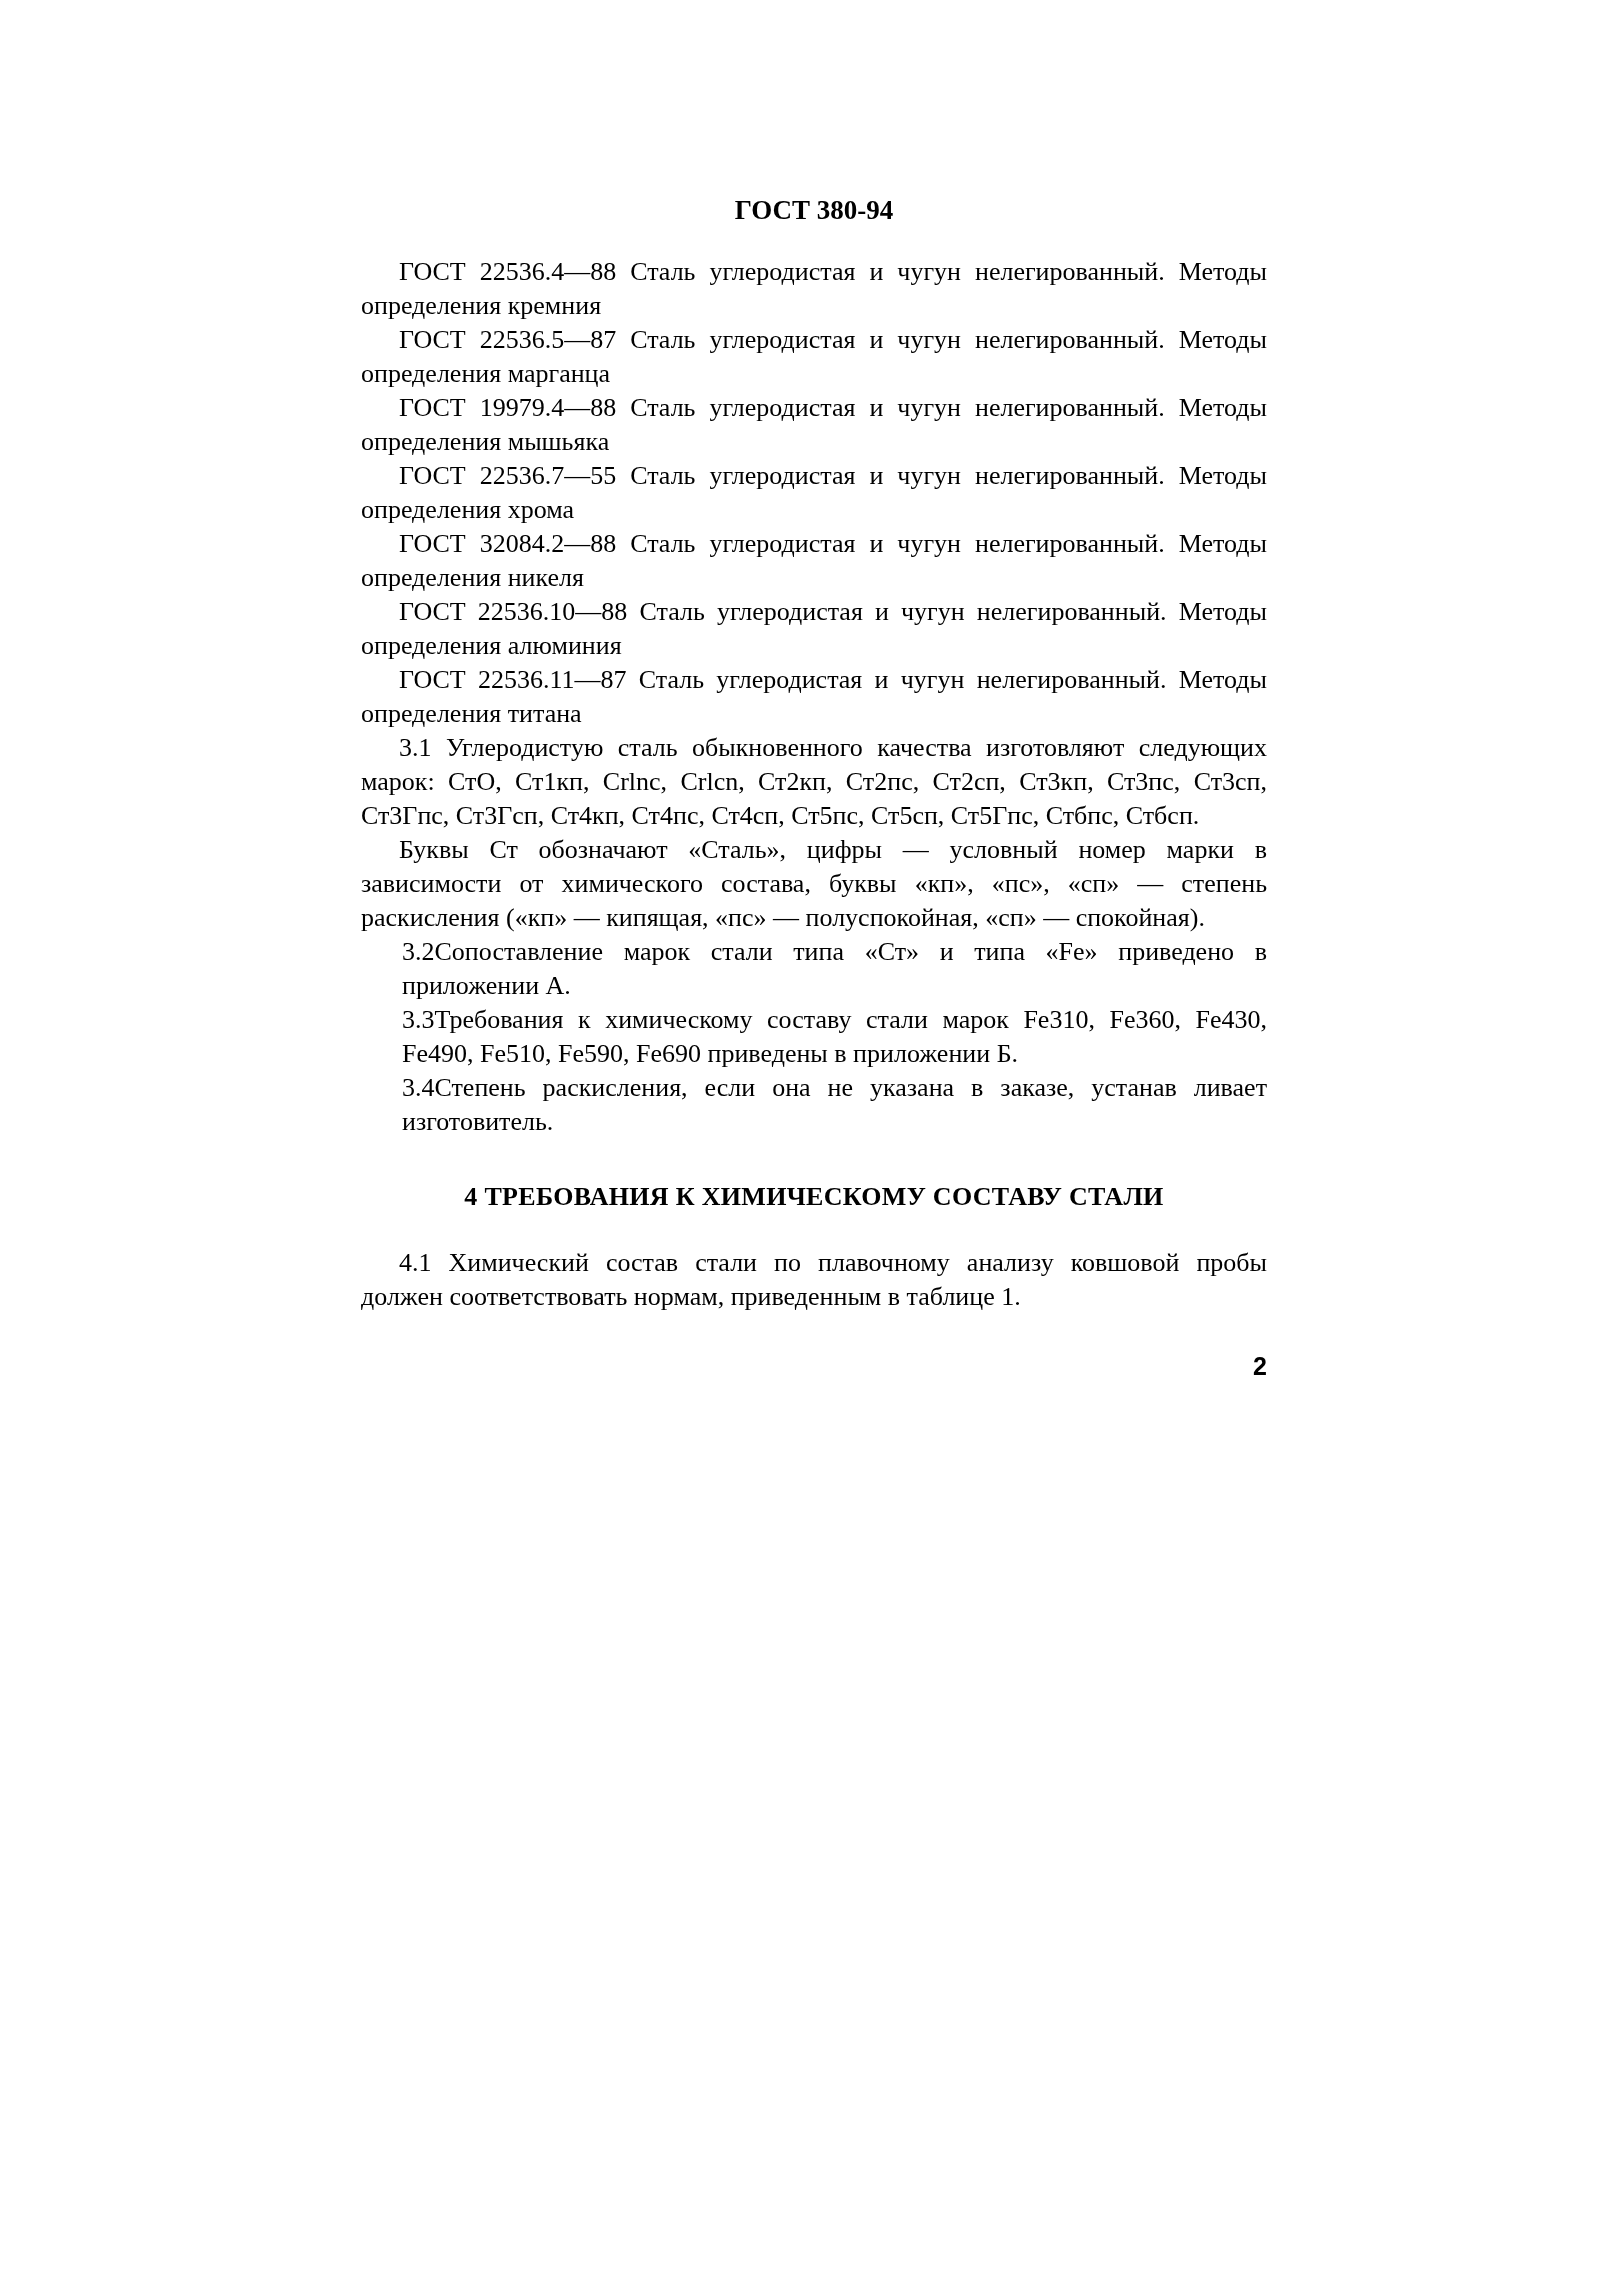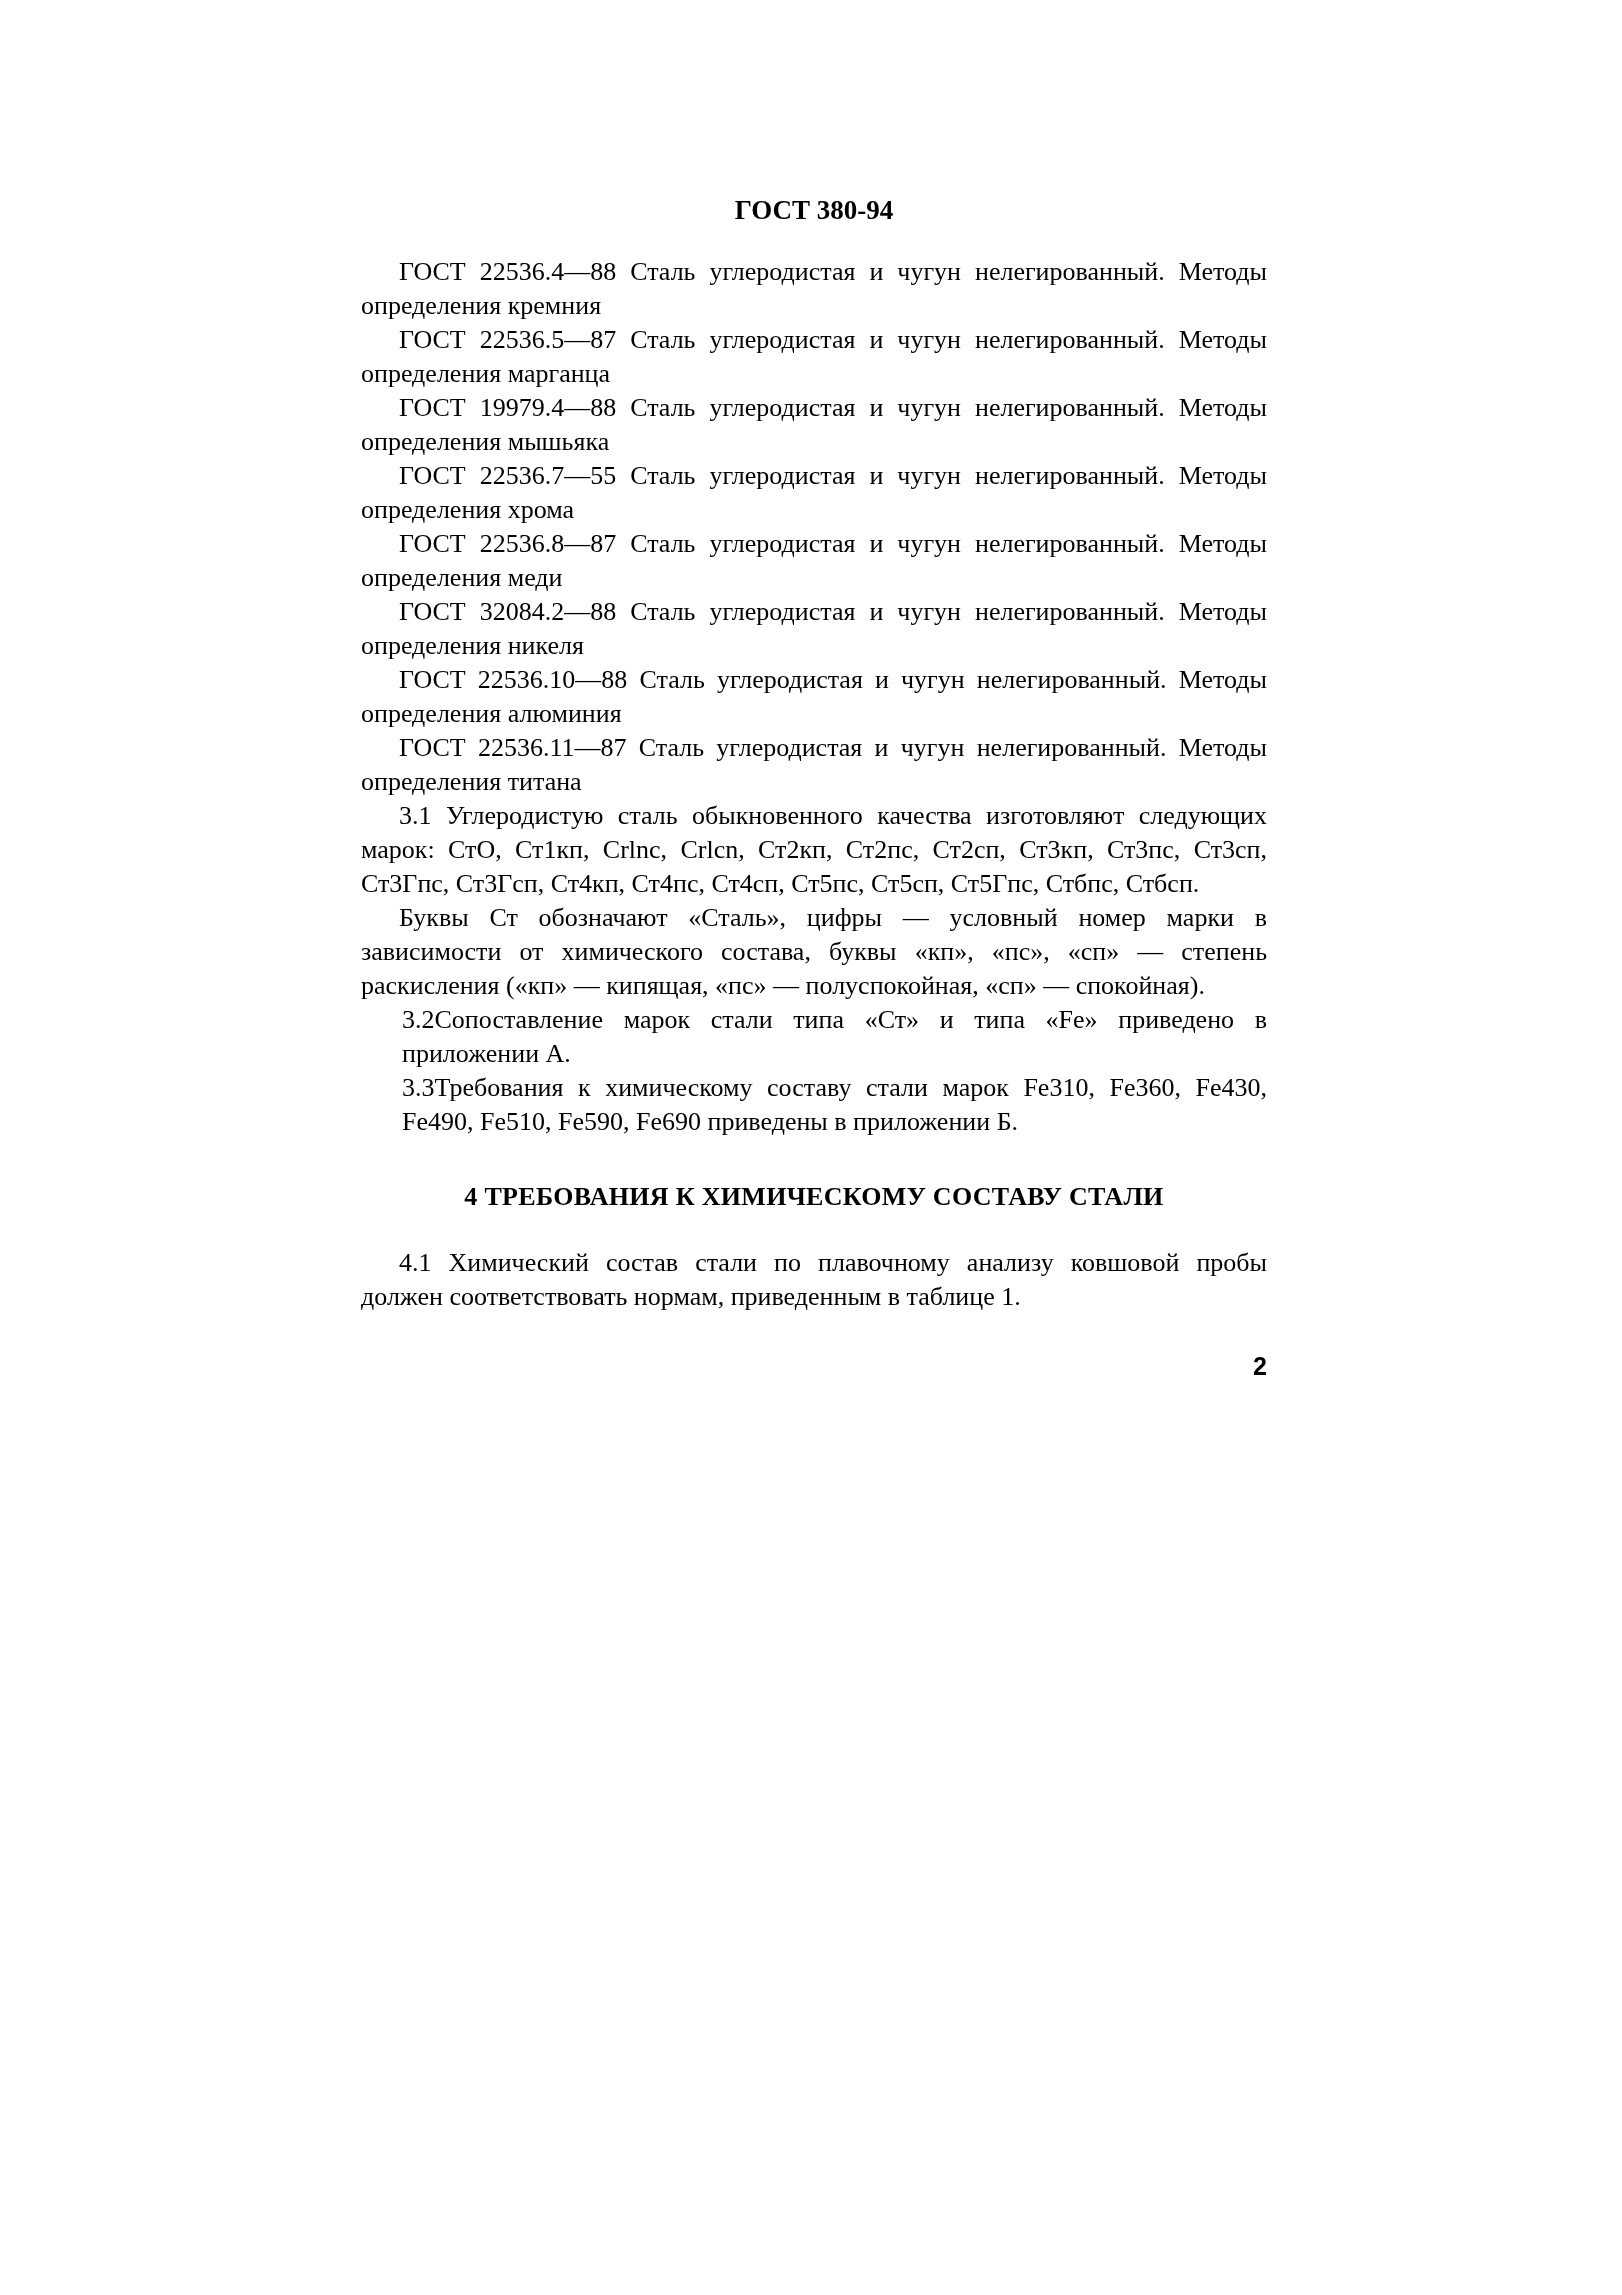--- a/index.html
+++ b/index.html
@@ -64,30 +64,30 @@
 <body>
 
 <div class="page-content">
 
   <div class="doc-header">ГОСТ 380-94</div>
 
   <p class="ref">ГОСТ 22536.4—88 Сталь углеродистая и чугун нелегированный. Методы определения кремния</p>
   <p class="ref">ГОСТ 22536.5—87 Сталь углеродистая и чугун нелегированный. Методы определения марганца</p>
   <p class="ref">ГОСТ 19979.4—88 Сталь углеродистая и чугун нелегированный. Методы определения мышьяка</p>
   <p class="ref">ГОСТ 22536.7—55 Сталь углеродистая и чугун нелегированный. Методы определения хрома</p>
-  <p class="ref">ГОСТ 22536.8—87 Сталь углеродистая и чугун нелегированный. Методы определения меди</p>
   <p class="ref">ГОСТ 32084.2—88 Сталь углеродистая и чугун нелегированный. Методы определения никеля</p>
   <p class="ref">ГОСТ 22536.10—88 Сталь углеродистая и чугун нелегированный. Методы определения алюминия</p>
   <p class="ref">ГОСТ 22536.11—87 Сталь углеродистая и чугун нелегированный. Методы определения титана</p>
 
 
   <p class="indent">3.1 Углеродистую сталь обыкновенного качества изготовляют следующих марок: СтО, Ст1кп, Crlnc, Crlcn, Ст2кп, Ст2пс, Ст2сп, Ст3кп, Ст3пс, Ст3сп, Ст3Гпс, Ст3Гсп, Ст4кп, Ст4пс, Ст4сп, Ст5пс, Ст5сп, Ст5Гпс, Стбпс, Стбсп.</p>
   <p class="indent">Буквы Ст обозначают «Сталь», цифры — условный номер марки в зависимости от химического состава, буквы «кп», «пс», «сп» — степень раскисления («кп» — кипящая, «пс» — полуспокойная, «сп» — спокойная).</p>
   <p class="block-indent">3.2Сопоставление марок стали типа «Ст» и типа «Fe» приведено в приложении А.</p>
   <p class="block-indent">3.3Требования к химическому составу стали марок Fe310, Fe360, Fe430, Fe490, Fe510, Fe590, Fe690 приведены в приложении Б.</p>
+  <p class="block-indent">3.4Степень раскисления, если она не указана в заказе, устанав ливает изготовитель.</p>
 
   <h2 class="section-heading">4 ТРЕБОВАНИЯ К ХИМИЧЕСКОМУ СОСТАВУ СТАЛИ</h2>
 
   <p class="indent">4.1 Химический состав стали по плавочному анализу ковшовой пробы должен соответствовать нормам, приведенным в таблице 1.</p>
 
   <div class="page-number">2</div>
 
 </div>
 
 

